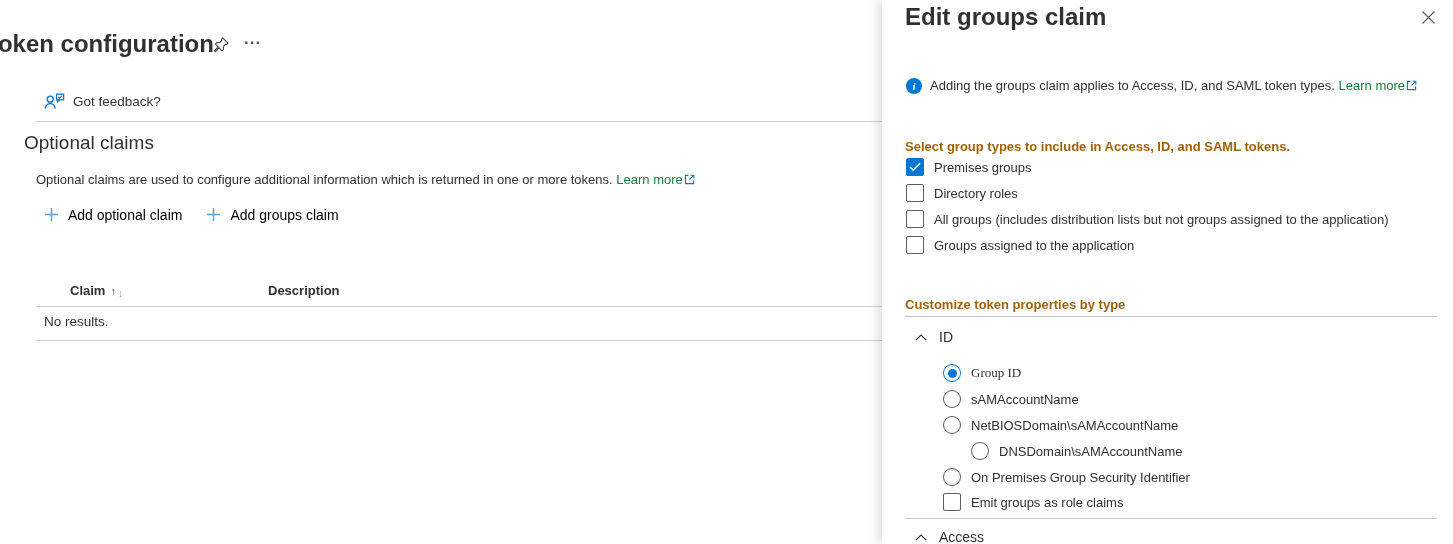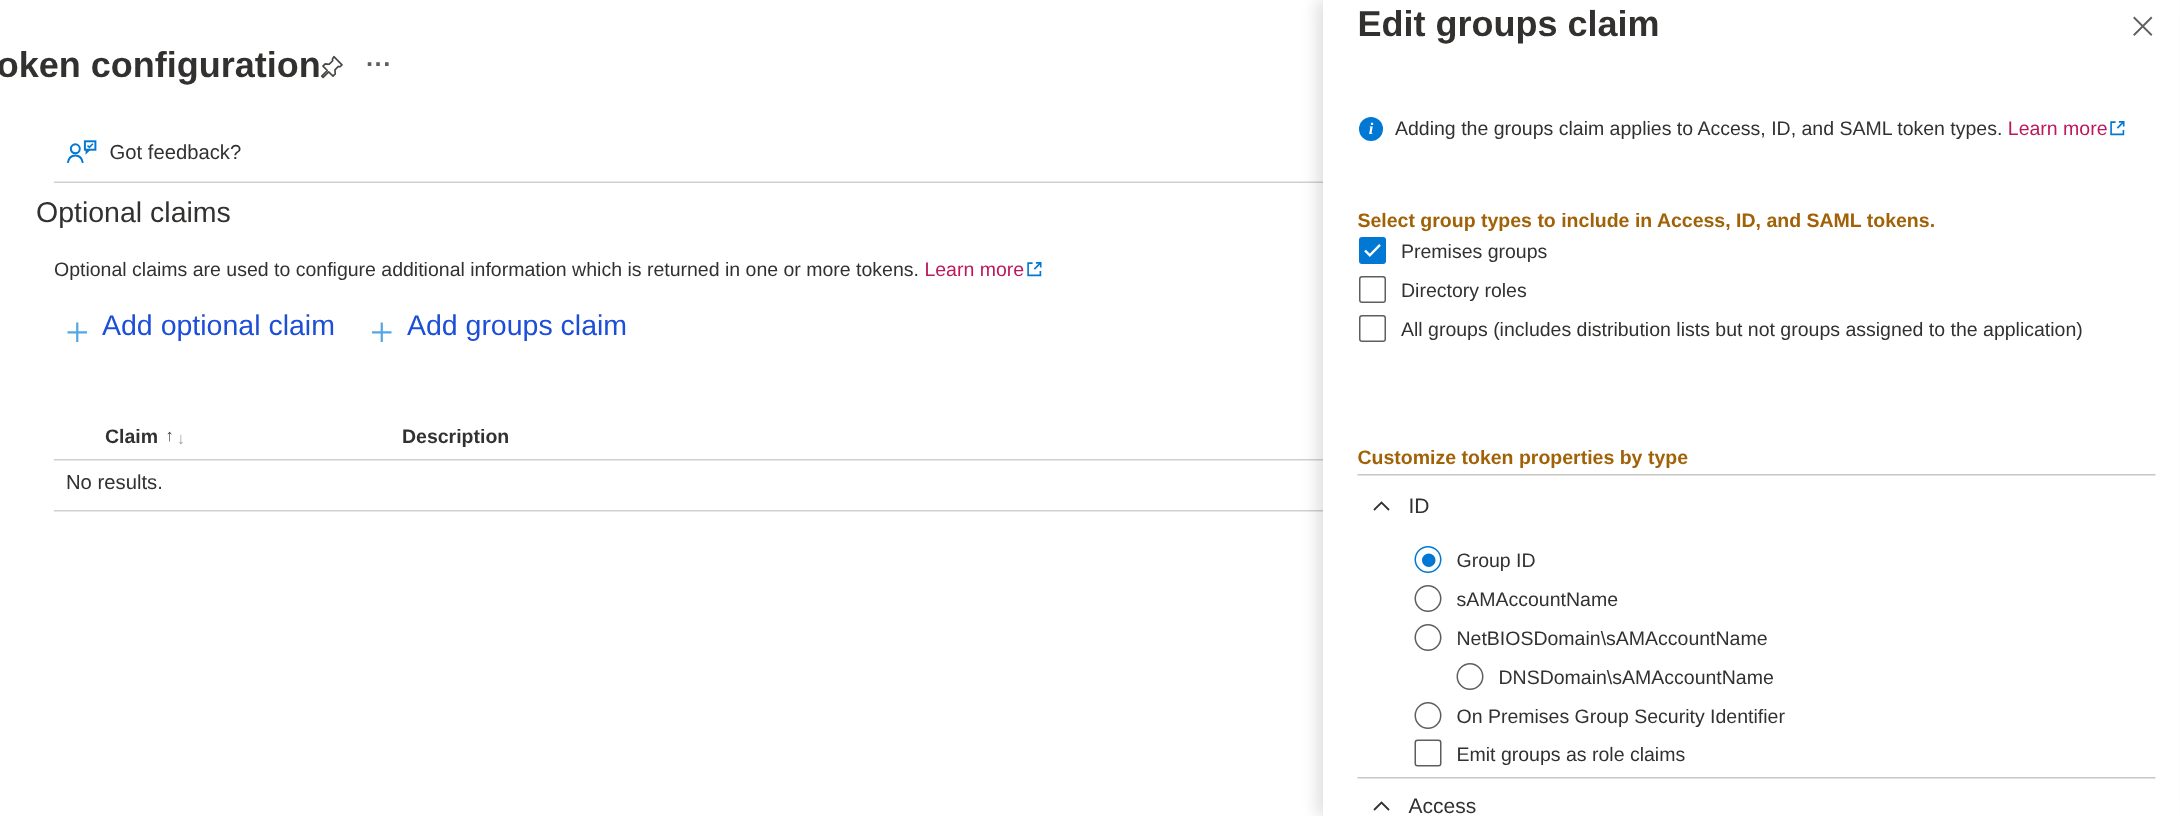--- a/index.html
+++ b/index.html
@@ -14,24 +14,24 @@
   .pin-btn { position:absolute; left:212px; top:36px; width:18px; height:18px; cursor:pointer; }
   .more-btn { position:absolute; left:244px; top:30px; font-size:17px; font-weight:700;
               color:#605e5c; letter-spacing:1px; cursor:pointer; line-height:17px; }
   .feedback-row { position:absolute; left:44px; top:93px; display:flex; align-items:center;
                   gap:8px; cursor:pointer; }
   .feedback-row .lbl { font-size:13.5px; color:#323130; }
   .divider { position:absolute; height:1px; background:#d2d0ce; }
   .d1 { left:36px; top:121px; width:846px; }
   .opt-heading { position:absolute; left:24px; top:132px; font-size:19px; font-weight:400; color:#323130; }
   .opt-desc { position:absolute; left:36px; top:172px; font-size:13px; color:#323130; white-space:nowrap; }
-  a.link { color:#be185d; text-decoration:none; cursor:pointer; }
+  a.link { color:#15803d; text-decoration:none; cursor:pointer; }
   .ext-ic { display:inline-block; vertical-align:-1px; margin-left:1px; }
   .actions { position:absolute; left:44px; top:207px; display:flex; gap:24px; }
-  .action { display:flex; align-items:flex-end; gap:9px; font-size:19px; color:#1d4ed8; cursor:pointer; }
+  .action { display:flex; align-items:flex-start; gap:9px; font-size:14px; color:#000000; cursor:pointer; }
   .thead { position:absolute; top:283px; left:0; width:882px; font-size:13px; font-weight:700; }
   .col-claim { position:absolute; left:70px; top:0; display:flex; gap:5px; align-items:center; cursor:pointer; }
   .arr-up { font-size:11px; color:#484644; }
   .arr-dn { font-size:11px; color:#a19f9d; margin-left:-3px; position:relative; top:2px; }
   .col-desc { position:absolute; left:268px; top:0; }
   .d2 { left:36px; top:306px; width:846px; }
   .no-results { position:absolute; left:44px; top:314px; font-size:13.5px; color:#323130; }
   .d3 { left:36px; top:340px; width:846px; }
 
   
@@ -170,34 +170,38 @@
       <span class="lbl">Premises groups</span>
     </div>
     <div class="check-row" style="left:24px; top:184px;">
       <span class="cb"></span>
       <span class="lbl">Directory roles</span>
     </div>
     <div class="check-row" style="left:24px; top:210px;">
       <span class="cb"></span>
       <span class="lbl">All groups (includes distribution lists but not groups assigned to the application)</span>
     </div>
+    <div class="check-row" style="left:24px; top:236px;">
+      <span class="cb"></span>
+      <span class="lbl">Groups assigned to the application</span>
+    </div>
 
     <div class="bold-label cust-label">Customize token properties by type</div>
     <div class="divider pd pd1"></div>
 
     <div class="sec-header" style="top:329px;">
       <span>
         <svg width="12" height="7" viewBox="0 0 12 7" fill="none" stroke="#323130" stroke-width="1.2">
             <path d="M1 6l5-5 5 5"></path>
           </svg>
       </span>
       <span>ID</span>
     </div>
 
-    <div class="radio-row" style="top:364px;">
+    <div class="radio-row" style="top:364px;font-family:Liberation Serif, serif;">
       <span class="rb selected"></span>
       <span class="lbl">Group ID</span>
     </div>
     <div class="radio-row" style="top:390px;">
       <span class="rb"></span>
       <span class="lbl">sAMAccountName</span>
     </div>
     <div class="radio-row" style="top:416px;">
       <span class="rb"></span>
       <span class="lbl">NetBIOSDomain\sAMAccountName</span>

